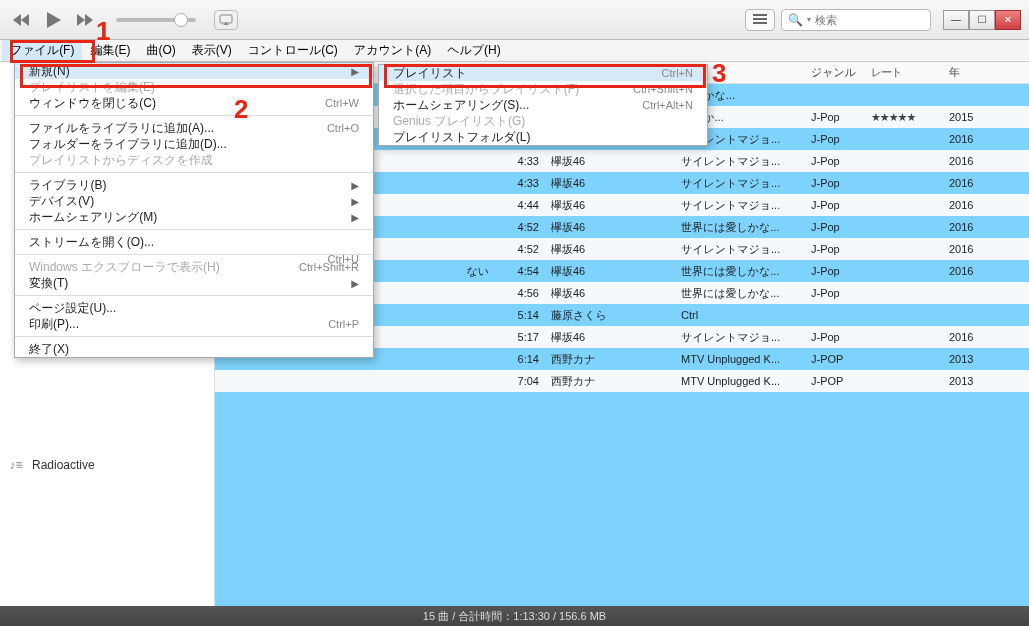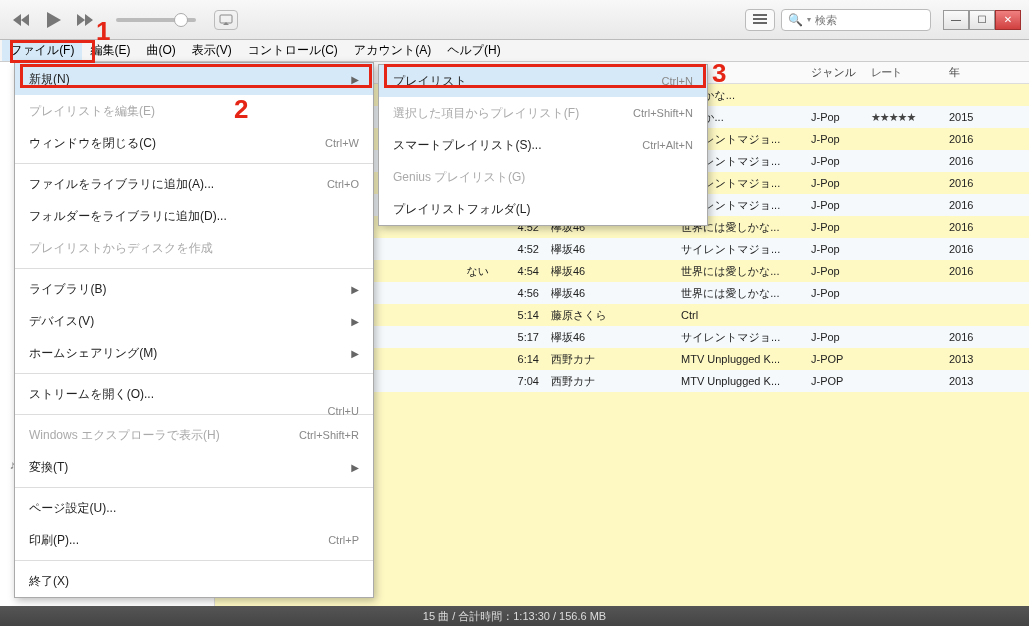--- a/index.html
+++ b/index.html
@@ -23,37 +23,37 @@
 
 .menubar { height: 22px; background: #f5f5f5; border-bottom: 1px solid #ccc; display: flex; align-items: center; padding: 0 2px; font-size: 12px; }
 .menubar .mitem { padding: 2px 8px; cursor: default; }
 .menubar .mitem.active { background: #d6e9f8; }
 
 .content { position: absolute; top: 62px; left: 0; right: 0; bottom: 20px; display: flex; }
 .sidebar { width: 215px; background: #fff; border-right: 1px solid #ddd; overflow: hidden; }
 .sidebar-row { height: 26px; display: flex; align-items: center; padding: 0 8px; gap: 8px; color: #333; }
 .sidebar-row .sicon { color: #888; width: 16px; text-align: center; }
 
-.main { flex: 1; background: #fef9c3; overflow: hidden; display: flex; flex-direction: column; }
+.main { flex: 1; background: #7dd3fc; overflow: hidden; display: flex; flex-direction: column; }
 .thead { display: flex; border-bottom: 1px solid #ddd; background: #fafafa; height: 22px; align-items: center; font-size: 11px; color: #444; }
 .thead > div, .trow > div { padding: 0 6px; overflow: hidden; white-space: nowrap; text-overflow: ellipsis; }
 .trow { display: flex; height: 22px; align-items: center; font-size: 11px; color: #222; }
 .trow.alt { background: #f5f9fc; }
 .c-time { width: 50px; text-align: right; }
 .c-artist { width: 130px; }
 .c-album { width: 130px; }
 .c-genre { width: 60px; }
 .c-rating { width: 78px; color: #555; letter-spacing: -1px; }
 .c-year { width: 50px; }
 .stars { color: #444; font-size: 11px; }
 
 .statusbar { position: absolute; bottom: 0; left: 0; right: 0; height: 20px; background: linear-gradient(#555,#444); color: #ddd; display: flex; align-items: center; justify-content: center; font-size: 11px; }
 
 .dropdown { position: absolute; background: #fff; border: 1px solid #aaa; box-shadow: 2px 3px 8px rgba(0,0,0,.25); font-size: 12px; z-index: 100; }
-.ditem { height: 32px; display: flex; align-items: center; justify-content: space-between; padding: 0 14px; color: #222; }
+.ditem { height: 16px; display: flex; align-items: center; justify-content: space-between; padding: 0 14px; color: #222; }
 .ditem.hi { background: #d6e9f8; }
 .ditem.dis { color: #aaa; }
 .ditem .arrow { color: #666; font-size: 10px; }
 .dsep { height: 1px; background: #ddd; margin: 4px 0; }
 .shortcut { color: #888; font-size: 11px; margin-left: 30px; }
 
 .annot-box { position: absolute; border: 3px solid #e52515; z-index: 300; pointer-events: none; }
 .annot-num { position: absolute; z-index: 310; font-size: 26px; font-weight: 900; color: #e52515; pointer-events: none; }
 </style>
 </head>
@@ -361,21 +361,21 @@
 <div class="dropdown" id="new-submenu" style="left:378px; top:64px; width:330px;">
     <div class="ditem hi">
       <span>プレイリスト</span>
       <span class="shortcut">Ctrl+N</span>
     </div>
     <div class="ditem dis">
       <span>選択した項目からプレイリスト(F)</span>
       <span class="shortcut">Ctrl+Shift+N</span>
     </div>
     <div class="ditem">
-      <span>スマートプレイリスト(S)...</span>
+      <span>ホームシェアリング(S)...</span>
       <span class="shortcut">Ctrl+Alt+N</span>
     </div>
     <div class="ditem dis">
       <span>Genius プレイリスト(G)</span>
     </div>
     <div class="ditem">
       <span>プレイリストフォルダ(L)</span>
     </div>
   </div>
 

